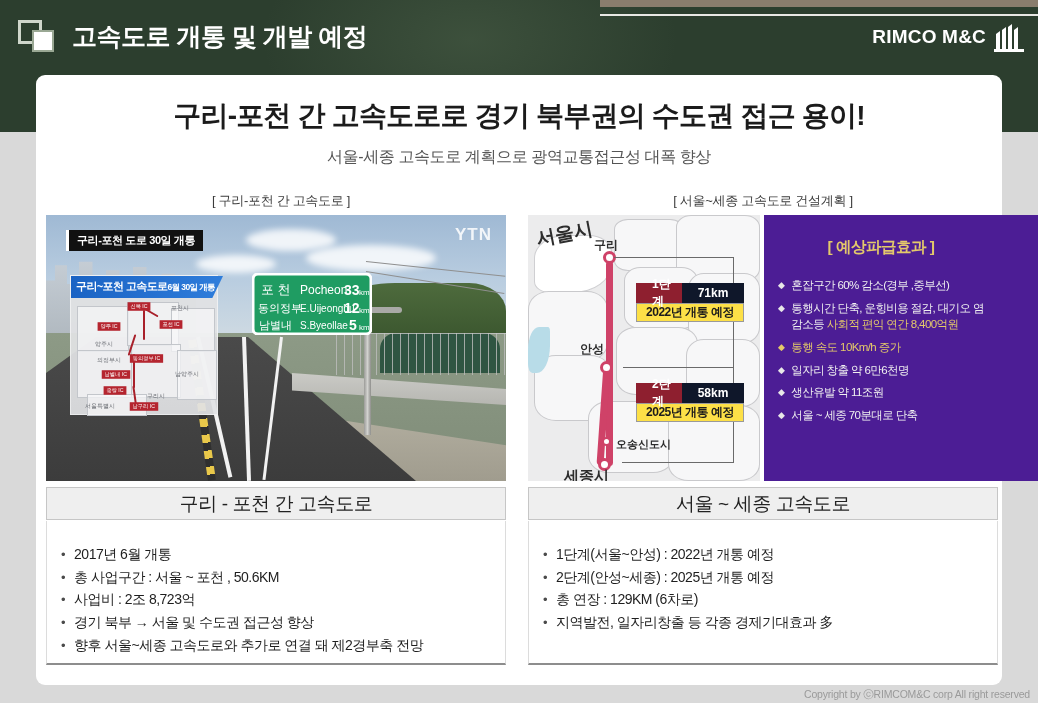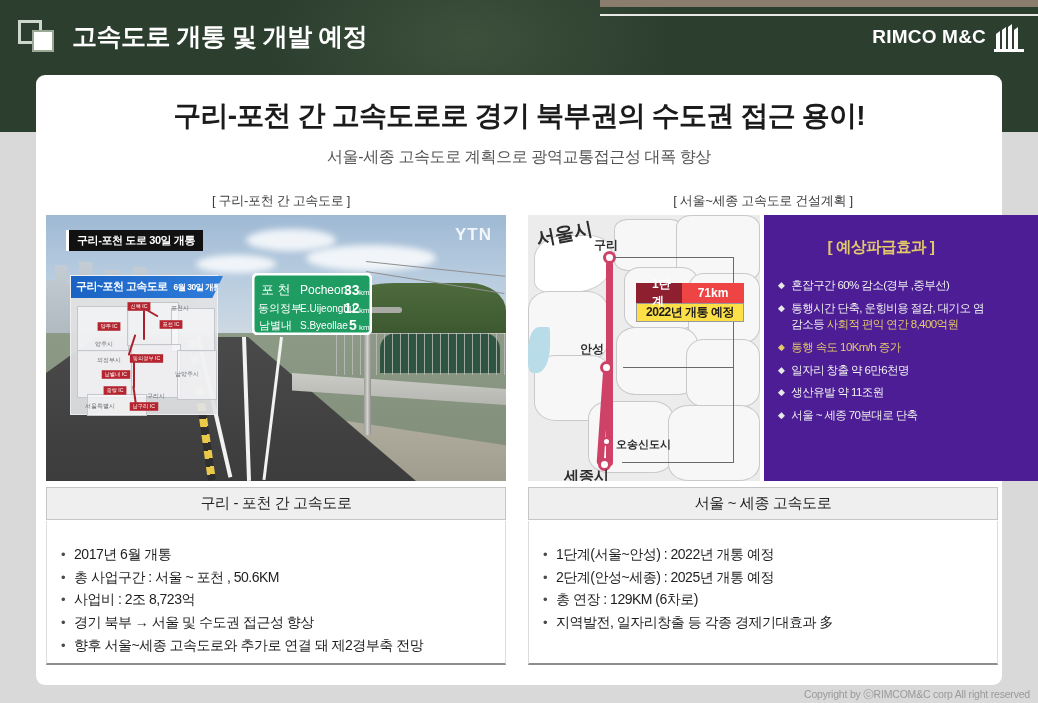--- a/index.html
+++ b/index.html
@@ -165,21 +165,21 @@
     position:absolute; left:24px; top:60px; width:148px; height:140px;
     background: rgba(225,226,228,.93); border: 1px solid rgba(255,255,255,.5);
   }
   .inset-banner {
     position:absolute; left:0; top:0; width:152px; height:22px;
     background: linear-gradient(90deg,#1a63c4,#2f7ddb);
     clip-path: polygon(0 0, 100% 0, 93% 100%, 0 100%);
     color:#fff; font-size:11px; font-weight:700; letter-spacing:-0.6px;
     padding: 3px 0 0 5px; white-space:nowrap;
   }
-  .inset-banner small { font-size:8.5px; font-weight:700; margin-left:6px; }
+  .inset-banner small { font-size:8.5px; font-weight:700; margin-left:0; }
   .inset-body { position:absolute; left:0; top:22px; width:148px; height:118px; }
   .inset-region {
     position:absolute; border:1px solid #c3c6cb; background: rgba(248,248,249,.7);
   }
   .inset-line {
     position:absolute; background:#a8202a; border-radius:2px;
   }
   .inset-chip {
     position:absolute; background:#b5252f; color:#fff; font-size:5.5px;
     padding:1px 3px; white-space:nowrap; transform: scale(.95);
@@ -222,21 +222,21 @@
   }
   .leader {
     position:absolute; background:#6a6a6a;
   }
   .stage-box { position:absolute; width:108px; }
   .stage-head { display:flex; height:20px; font-size:12px; font-weight:700; color:#ffffff; }
   .stage-head .tag {
     width:46px; background:#8e1f2f; display:flex; align-items:center; justify-content:center;padding-left:16px;
   }
   .stage-head .km {
-    flex:1; background:#ef4444; display:flex; align-items:center; justify-content:center;
+    flex:1; background:#0f172a; display:flex; align-items:center; justify-content:center;
   }
   .stage-foot {
     height:19px; background:#fde047; border:1px solid #9a9a9a;
     font-size:12px; font-weight:700; color:#1c1c1c;
     display:flex; align-items:center; justify-content:center; letter-spacing:-0.5px;
   }
 
   
   .effects {
     position:absolute; left: 728px; top:140px; width:282px; height:266px;
@@ -255,21 +255,21 @@
   .eff-dia { color:#e8e8e8; font-size:9px; line-height:1.8; flex:0 0 auto; }
   .eff-dia.gold { color:#e4c96a; }
   .eff-text.gold { color:#e4c96a; }
   .hl { color:#e4c96a; }
 
   
   .cap {
     position:absolute; height:33px; background:#efefef;
     border:1px solid #c6c6c6;
     display:flex; align-items:center; justify-content:center;
-    font-size:15px; font-weight:500; color:#222222; letter-spacing:-0.4px;
+    font-size:19px; font-weight:500; color:#222222; letter-spacing:-0.4px;
   }
   .cap.left  { left:10px;  top:412px; width:460px; }
   .cap.right { left:492px; top:412px; width:470px; }
 
   .bullets {
     position:absolute; top:446px; height:144px;
     border-left:1px solid #dcdcdc; border-right:1px solid #dcdcdc;
     border-bottom:2px solid #8d8d8d; padding: 22px 14px 0 14px;
   }
   .bullets.left  { left:10px;  width:460px; }
@@ -432,20 +432,27 @@
       <div class="leader" style="left:205px;top:152px;width:1px;height:95px;"></div>
 
       <div class="stage-box" style="left:108px;top:68px;">
         <div class="stage-head">
           <div class="tag">1단계</div>
           <div class="km">71km</div>
         </div>
         <div class="stage-foot">2022년 개통 예정</div>
       </div>
 
+      <div class="stage-box" style="left:108px;top:168px;">
+        <div class="stage-head">
+          <div class="tag">2단계</div>
+          <div class="km">58km</div>
+        </div>
+        <div class="stage-foot">2025년 개통 예정</div>
+      </div>
     </div>
 
     <div class="effects">
       <div class="effects-title">[ 예상파급효과 ]</div>
       <div class="effects-list">
         <div class="eff-row">
           <span class="eff-dia">◆</span>
           <span class="eff-text">혼잡구간 60% 감소(경부 ,중부선)</span>
         </div>
         <div class="eff-row">

